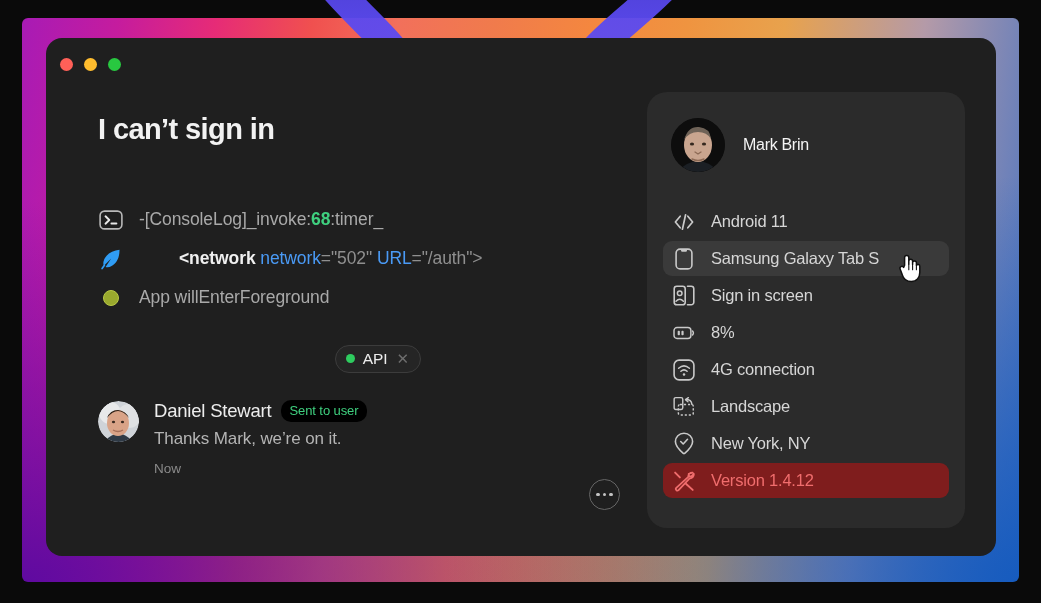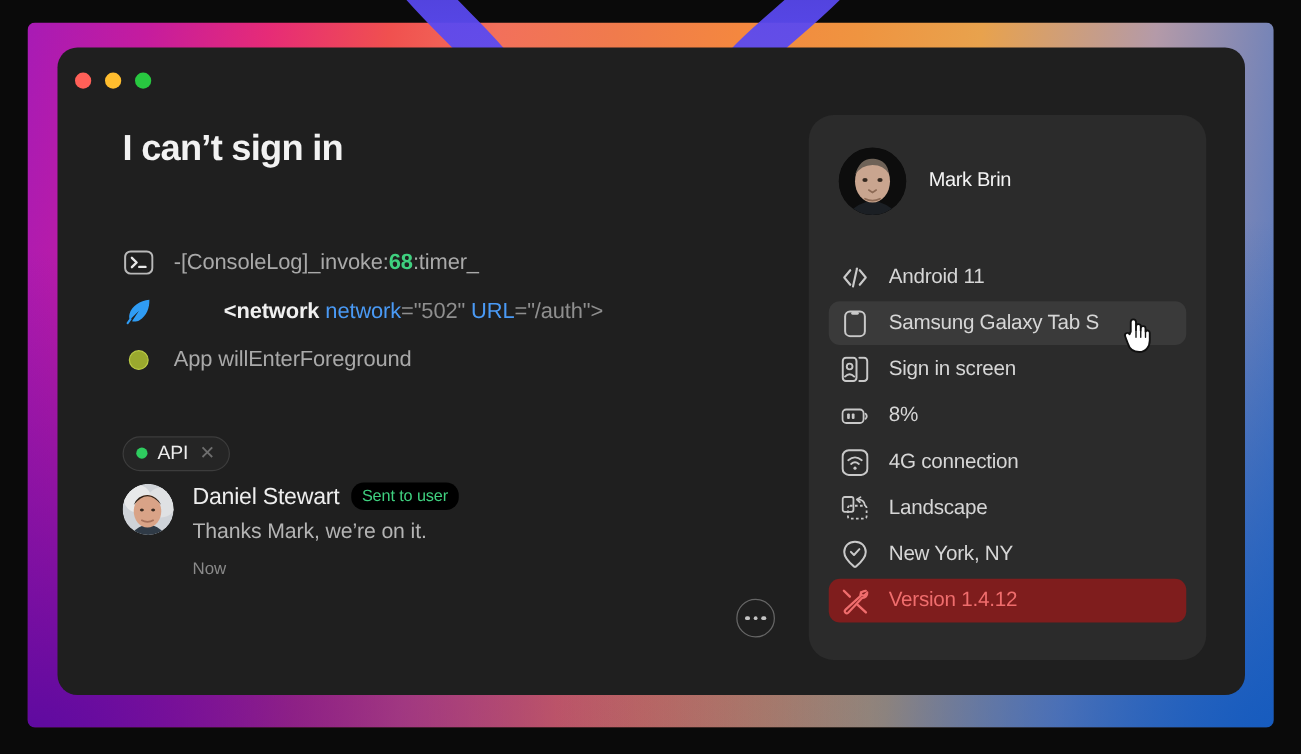--- a/index.html
+++ b/index.html
@@ -77,21 +77,21 @@
   }
   .dot { width: 13px; height: 13px; border-radius: 50%; }
   .dot.red    { background: #ff6058; }
   .dot.yellow { background: #ffbd2e; }
   .dot.green  { background: #28c840; }
 
   
   #content {
     position: absolute;
     left: 52px;
-    top: 66px;
+    top: 76px;
     width: 560px;
   }
 
   #page-title {
     font-size: 29px;
     font-weight: 700;
     color: #f2f2f2;
     letter-spacing: -0.6px;
     line-height: 1.1;
   }
@@ -129,21 +129,21 @@
 
   
   .circle-icon {
     width: 16px; height: 16px;
     border-radius: 50%;
     background: #9aa92e;
     border: 1.5px solid #b9c945;
   }
 
   
-  #chip-row { margin-top: 48px; }
+  #chip-row { margin-top: 34px; text-align: center; }
   .chip {
     display: inline-flex;
     align-items: center;
     gap: 8px;
     height: 28px;
     padding: 0 11px 0 10px;
     border: 1px solid #3c3c3c;
     border-radius: 14px;
     background: #252525;
   }
@@ -160,21 +160,21 @@
     font-size: 15px;
     color: #6e6e6e;
     line-height: 1;
     margin-left: 1px;
   }
 
   
   #message-block {
     position: absolute;
     left: 52px;
-    top: 348px;
+    top: 362px;
     width: 520px;
     display: flex;
     align-items: flex-start;
     gap: 15px;
   }
   #msg-avatar {
     width: 41px; height: 41px;
     border-radius: 50%;
     flex: 0 0 41px;
     overflow: hidden;

